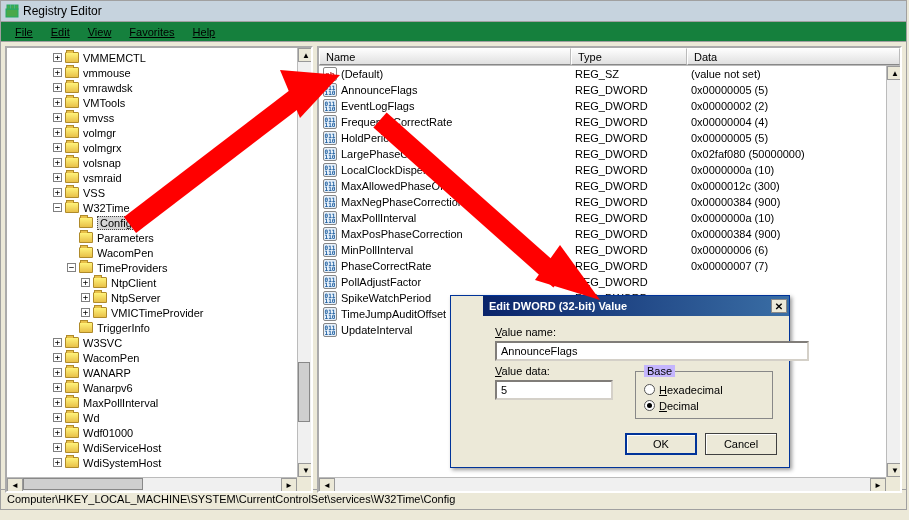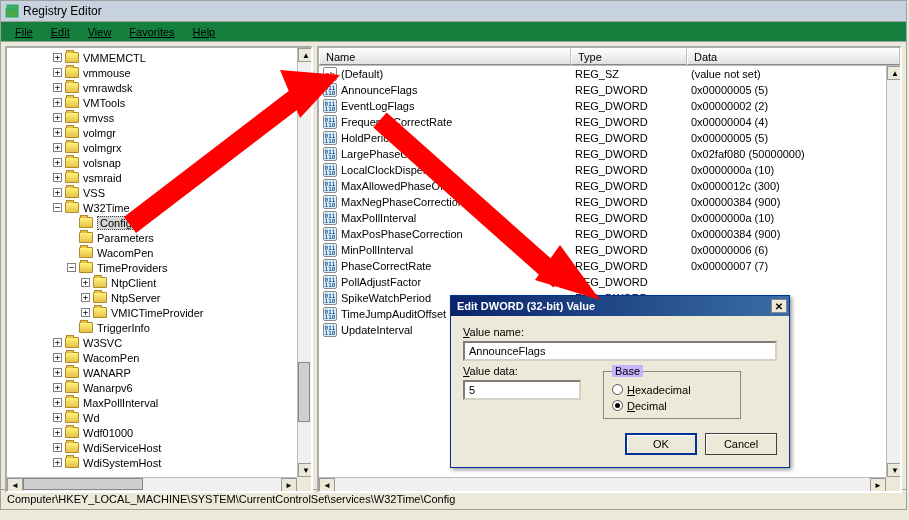--- a/index.html
+++ b/index.html
@@ -180,20 +180,21 @@
 
   
   .dialog {
     position:absolute;
     left:450px; top:295px;
     width:340px;
     background:#ece9d8;
     border:1px solid #003399;
     box-shadow:2px 2px 4px rgba(0,0,0,.4);
     z-index:20;
+    padding-left:32px;
   }
   .dlg-title {
     height:20px;
     background:linear-gradient(#2a5db0,#1a3f8f);
     background:#0a246a;
     background:linear-gradient(90deg,#0a246a,#a6caf0 150%, #0a246a);
     background:linear-gradient(#3b6ea5,#0a246a);
     background: linear-gradient(90deg, #0a246a 0%, #3a6ea5 100%);
     background: #08246b;
     background: linear-gradient(90deg, #0a246a, #3a6ea5);

